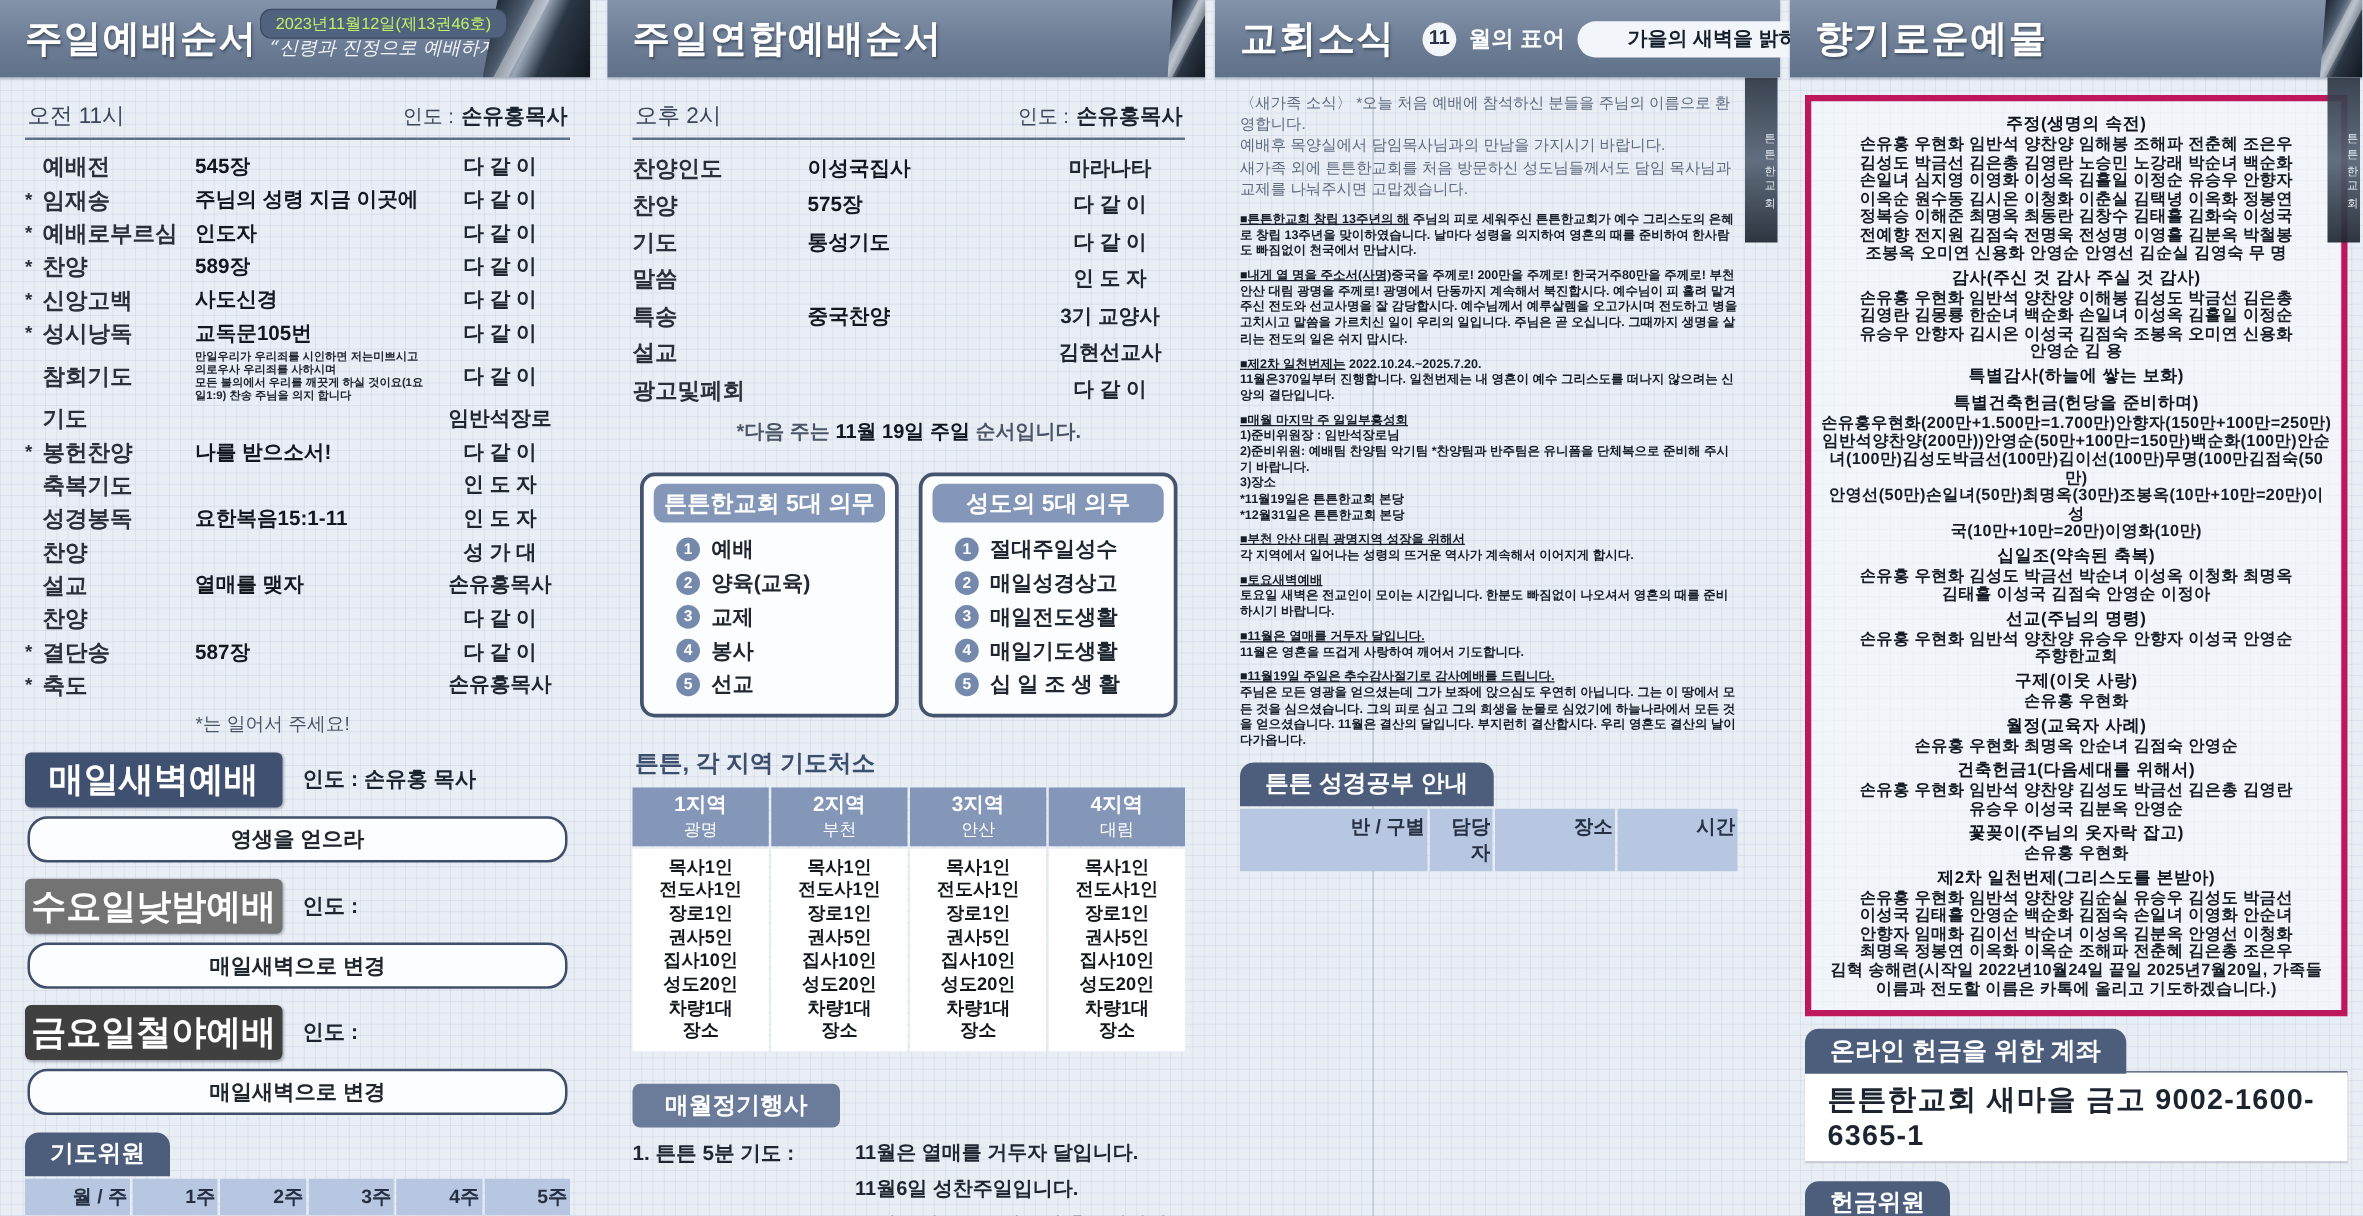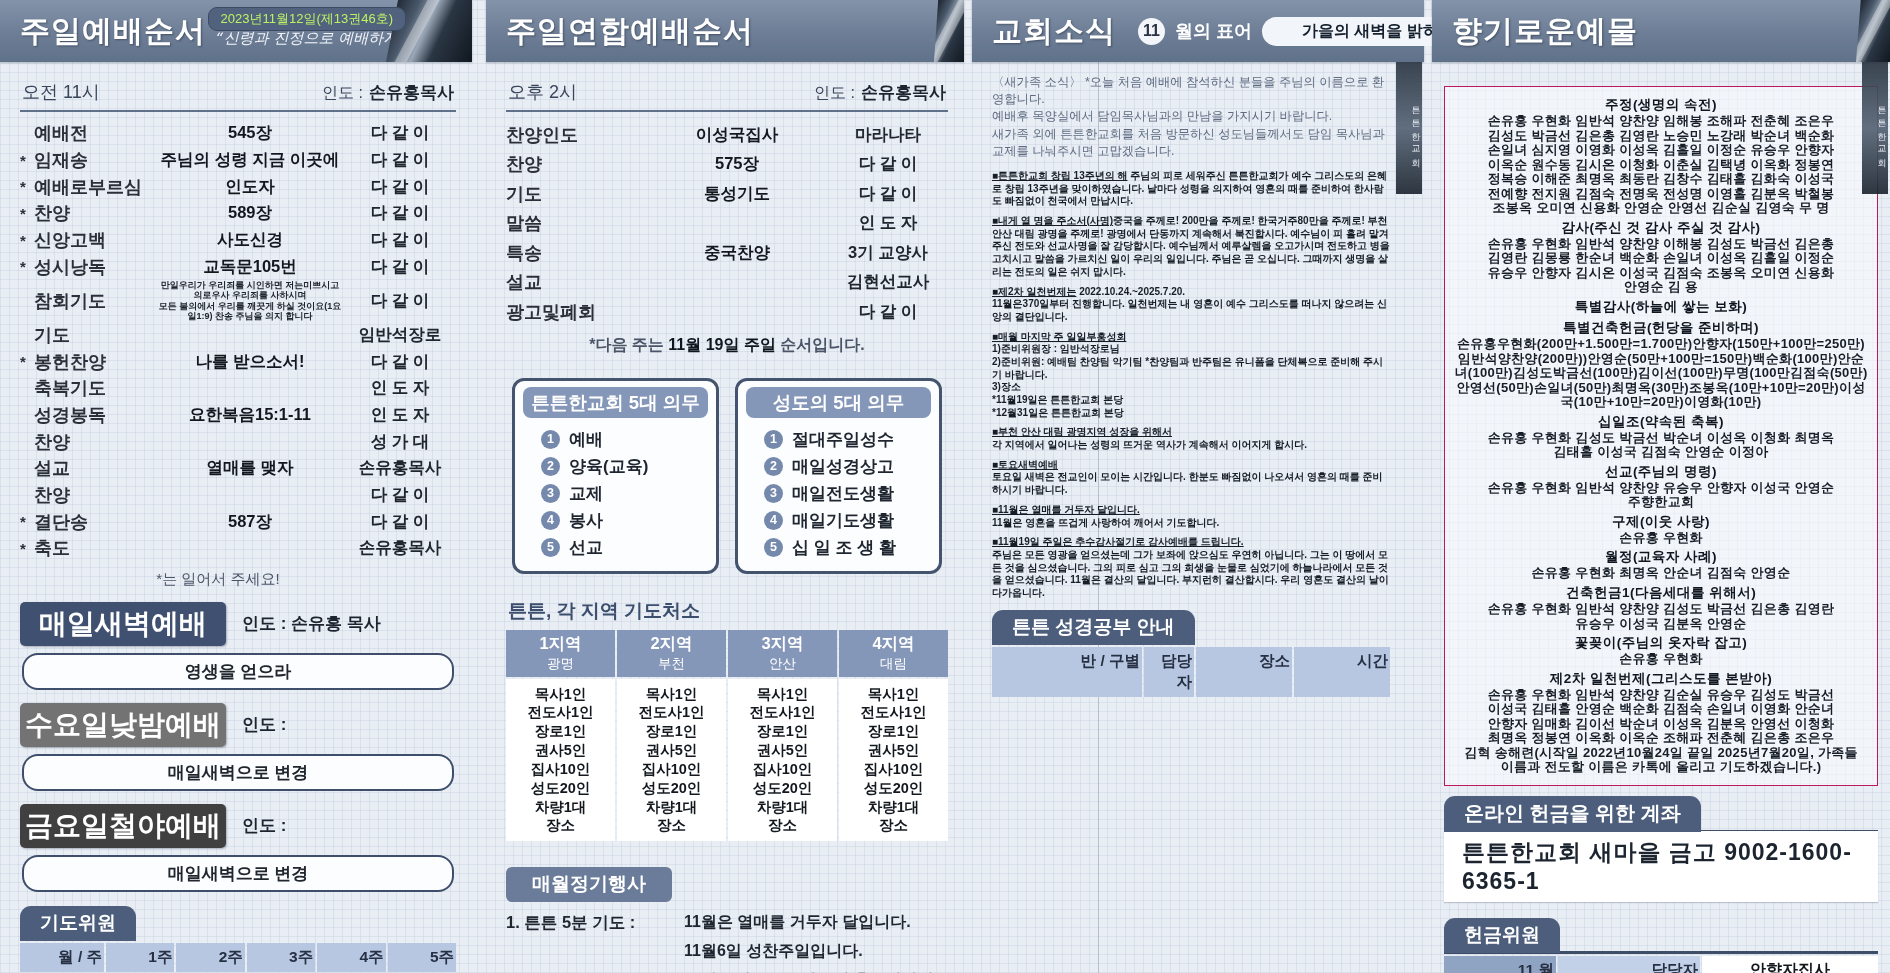--- a/index.html
+++ b/index.html
@@ -59,21 +59,21 @@
   .svc-time{ display:flex; justify-content:space-between; align-items:flex-end; border-bottom:2px solid #5f7089; padding:0 2px 6px; margin-top:18px; }
   .svc-time .time{ font-size:18px; color:#39455a; }
   .svc-time .leader{ font-size:16px; color:#39455a; }
   .svc-time .leader b{ color:#1c2430; font-size:17px; margin-left:6px; }
 
   .worship-rows{ margin-top:8px; }
   .w-row{ display:grid; grid-template-columns:14px 122px 1fr 112px; align-items:center; min-height:26.7px; }
   .p2 .w-row{ grid-template-columns:140px 1fr 120px; min-height:29.5px; }
   .w-star{ font-size:15px; font-weight:bold; color:#2a2f38; }
   .w-label{ font-size:18px; font-weight:bold; color:#2a2f38; text-align:justify; text-align-last:justify; padding-right:6px; }
-  .w-center{ text-align:center; }
+  .w-center{ text-align:left; }
   .w-value{ font-size:16.5px; font-weight:bold; color:#13181f; }
   .w-note{ font-size:9px; line-height:1.15; font-weight:bold; color:#20262e; white-space:pre-line; display:block; }
   .w-by{ font-size:16.5px; font-weight:bold; color:#20262e; text-align:center; white-space:nowrap; }
 
   .standing-note{ text-align:center; font-size:15px; font-weight:normal; color:#4a5568; margin:8px 40px 0 0; }
 
   
   .svc-row{ display:flex; align-items:center; gap:16px; margin:13px 0 7px; }
   .svc-label{ color:#fff; font-weight:bold; font-size:28px; padding:3px 0; width:206px; text-align:center; border-radius:5px; box-shadow:1px 1px 2px rgba(50,60,80,.35); }
   .lbl-dawn{ background:#3f5070; }
@@ -135,21 +135,21 @@
   .slogan-pill{ background:#f2f5f9; border-radius:16px; padding:4px 10px; font-size:16px; font-weight:bold; color:#15202e; min-width:238px; text-align:center; white-space:nowrap; }
   .notice{ font-size:12.3px; color:#5e6b80; line-height:1.4; margin:12px 0 10px; white-space:pre-line; }
   .news p{ margin:0 0 7px; font-size:10px; line-height:1.27; white-space:pre-wrap; font-weight:bold; color:#171d26; }
   .news .lead{ font-weight:bold; text-decoration:underline; text-decoration-thickness:1px; }
   .news .body{ font-weight:bold; }
 
   
   .t-bible{ grid-template-columns:150px 1fr 96px 96px; gap:2px; }
 
   
-  .offer-box{ border:1px solid #be185d; background:rgba(248,250,253,.6); margin-top:24px; padding:6px 8px 10px; }
+  .offer-box{ border:5px solid #be185d; background:rgba(248,250,253,.6); margin-top:14px; padding:6px 8px 10px; }
   .offering-section{ text-align:center; margin-top:3px; }
   .offering-title{ font-size:13.5px; font-weight:bold; color:#10161f; letter-spacing:.5px; }
   .offering-names{ font-size:13px; font-weight:bold; line-height:1.12; white-space:pre-line; color:#171d26; letter-spacing:.3px; }
   .account-bar{ background:#fff; font-size:23px; font-weight:bold; letter-spacing:1px; color:#1c2430; padding:6px 4px 7px 18px; margin-top:-2px; box-shadow:0 1px 1px rgba(90,100,120,.3); }
 </style>
 </head>
 <body>
 
 <div class="page">
   <div class="fold-line"></div>

